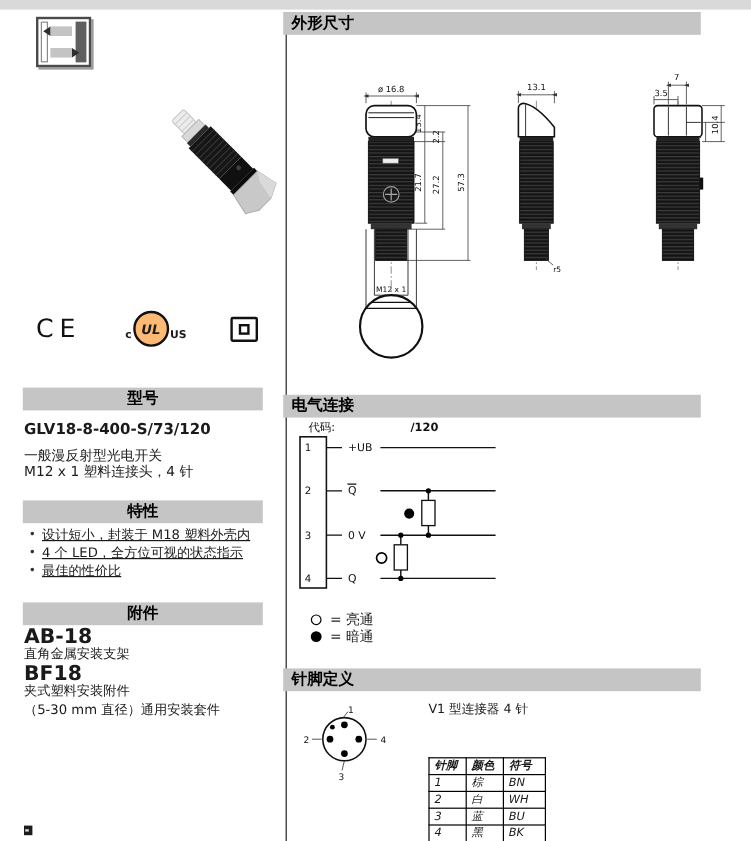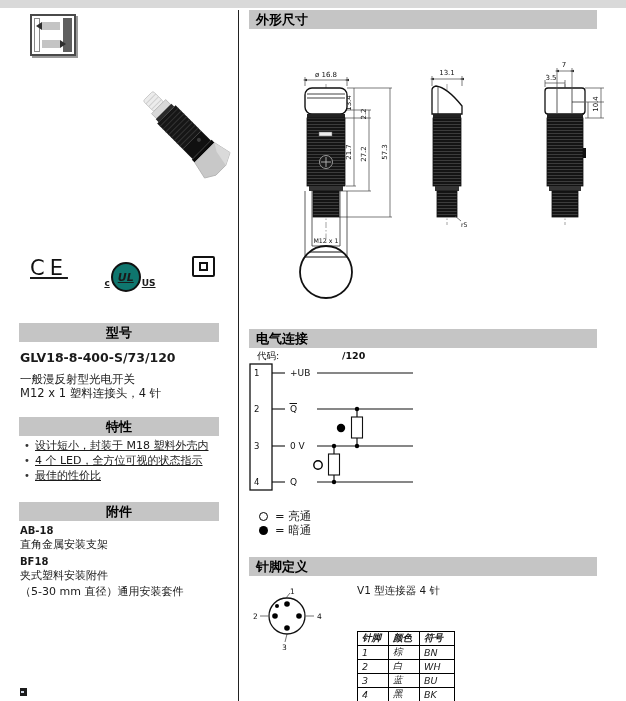--- a/index.html
+++ b/index.html
@@ -16,60 +16,60 @@
 
   .top-band { position: absolute; left: 0; top: 0; width: 626px; height: 8px; background: #d9d9d9; }
   .divider { position: absolute; left: 238px; top: 10px; width: 1px; height: 691px; background: #222; }
 
   .bar {
     position: absolute; height: 19px; background: #c5c5c5;
     font-weight: bold; font-size: 13px; line-height: 17px; padding: 1px 7px;
     color: #000;
   }
   .bar.left-bar { left: 19px; width: 200px; text-align: center; }
-  .bar.right-bar { left: 249px; width: 348px; }
+  .bar.right-bar { left: 236px; width: 348px; }
 
   
   .picto { position: absolute; left: 30px; top: 14px; width: 46px; height: 42px;
     border: 2px solid #4a4a4a; background: #fff; box-shadow: 2px 2px 0 #9a9a9a; }
   .p-left { position: absolute; left: 2px; top: 2px; bottom: 2px; width: 6px; border: 1px solid #8a8a8a; background: #fff; }
   .p-right { position: absolute; right: 2px; top: 2px; bottom: 2px; width: 9px; background: #5f5f5f; }
   .p-bar { position: absolute; left: 10px; right: 14px; height: 8px; background: #c4c4c4; }
   .p-bar.top { top: 6px; } .p-bar.bot { bottom: 6px; }
   .arrow-l { position: absolute; left: -6px; top: 0; width: 0; height: 0;
     border-top: 4px solid transparent; border-bottom: 4px solid transparent; border-right: 6px solid #2e2e2e; }
   .arrow-r { position: absolute; right: -6px; top: 0; width: 0; height: 0;
     border-top: 4px solid transparent; border-bottom: 4px solid transparent; border-left: 6px solid #2e2e2e; }
 
   .photo { position: absolute; left: 128px; top: 82px; }
 
   
   .certs { position: absolute; left: 30px; top: 256px; width: 185px; height: 36px;
-    display: flex; justify-content: space-between; text-decoration: underline; }
+    display: flex; align-items: center; justify-content: space-between; }
   .ce-mark { font-size: 21px; letter-spacing: 5px; font-weight: 400; color: #111; }
   .ul-mark { display: flex; align-items: flex-end; gap: 1px; }
   .ul-prefix, .ul-suffix { font-size: 9px; font-weight: bold; padding-bottom: 4px; }
   .ul-circle { width: 30px; height: 30px; border: 2.5px solid #111; border-radius: 50%;
     display: flex; align-items: center; justify-content: center; font-weight: bold; font-size: 11px;
-    font-style: italic; background: #0f766e; }
+    font-style: italic; background: #fdba74; }
   .sq-icon { width: 23px; height: 21px; border: 2px solid #111; border-radius: 2px;
     display: flex; align-items: center; justify-content: center; }
   .sq-inner { width: 9px; height: 9px; border: 2px solid #111; }
 
   
   .model-name { position: absolute; left: 20px; top: 350px; font-size: 12.5px; font-weight: bold; }
   .model-desc1 { position: absolute; left: 20px; top: 372px; font-size: 11.5px; }
   .model-desc2 { position: absolute; left: 20px; top: 386px; font-size: 11.5px; }
 
   .feat-list { position: absolute; left: 22px; top: 438px; width: 214px; list-style: none; text-decoration: underline; }
   .feat-list li { font-size: 11px; line-height: 15px; padding-left: 13px; position: relative; }
   .feat-list li::before { content: "•"; position: absolute; left: 2px; top: 0; font-size: 10px; color: #333; }
 
   .acc-block { position: absolute; left: 20px; top: 520px; width: 214px; }
-  .acc-name { font-size: 10px; font-weight: bold; line-height: 14px; margin-top: 4px; }
+  .acc-name { font-size: 17px; font-weight: bold; line-height: 14px; margin-top: 4px; }
   .acc-desc { font-size: 11px; line-height: 13px; margin-bottom: 3px; }
 
   .footer-mark { position: absolute; left: 20px; top: 688px; width: 7px; height: 8px; background: #1c1c1c; }
   .footer-mark::after { content:""; position:absolute; left:1px; top:3px; width:3px; height:2px; background:#cfd8e8; }
 
   
   .legend { position: absolute; left: 259px; top: 509px; }
   .legend-row { display: flex; align-items: center; height: 14px; gap: 7px; }
   .sym { width: 9px; height: 9px; border-radius: 50%; }
   .sym.open { border: 1.6px solid #000; background: #fff; }

